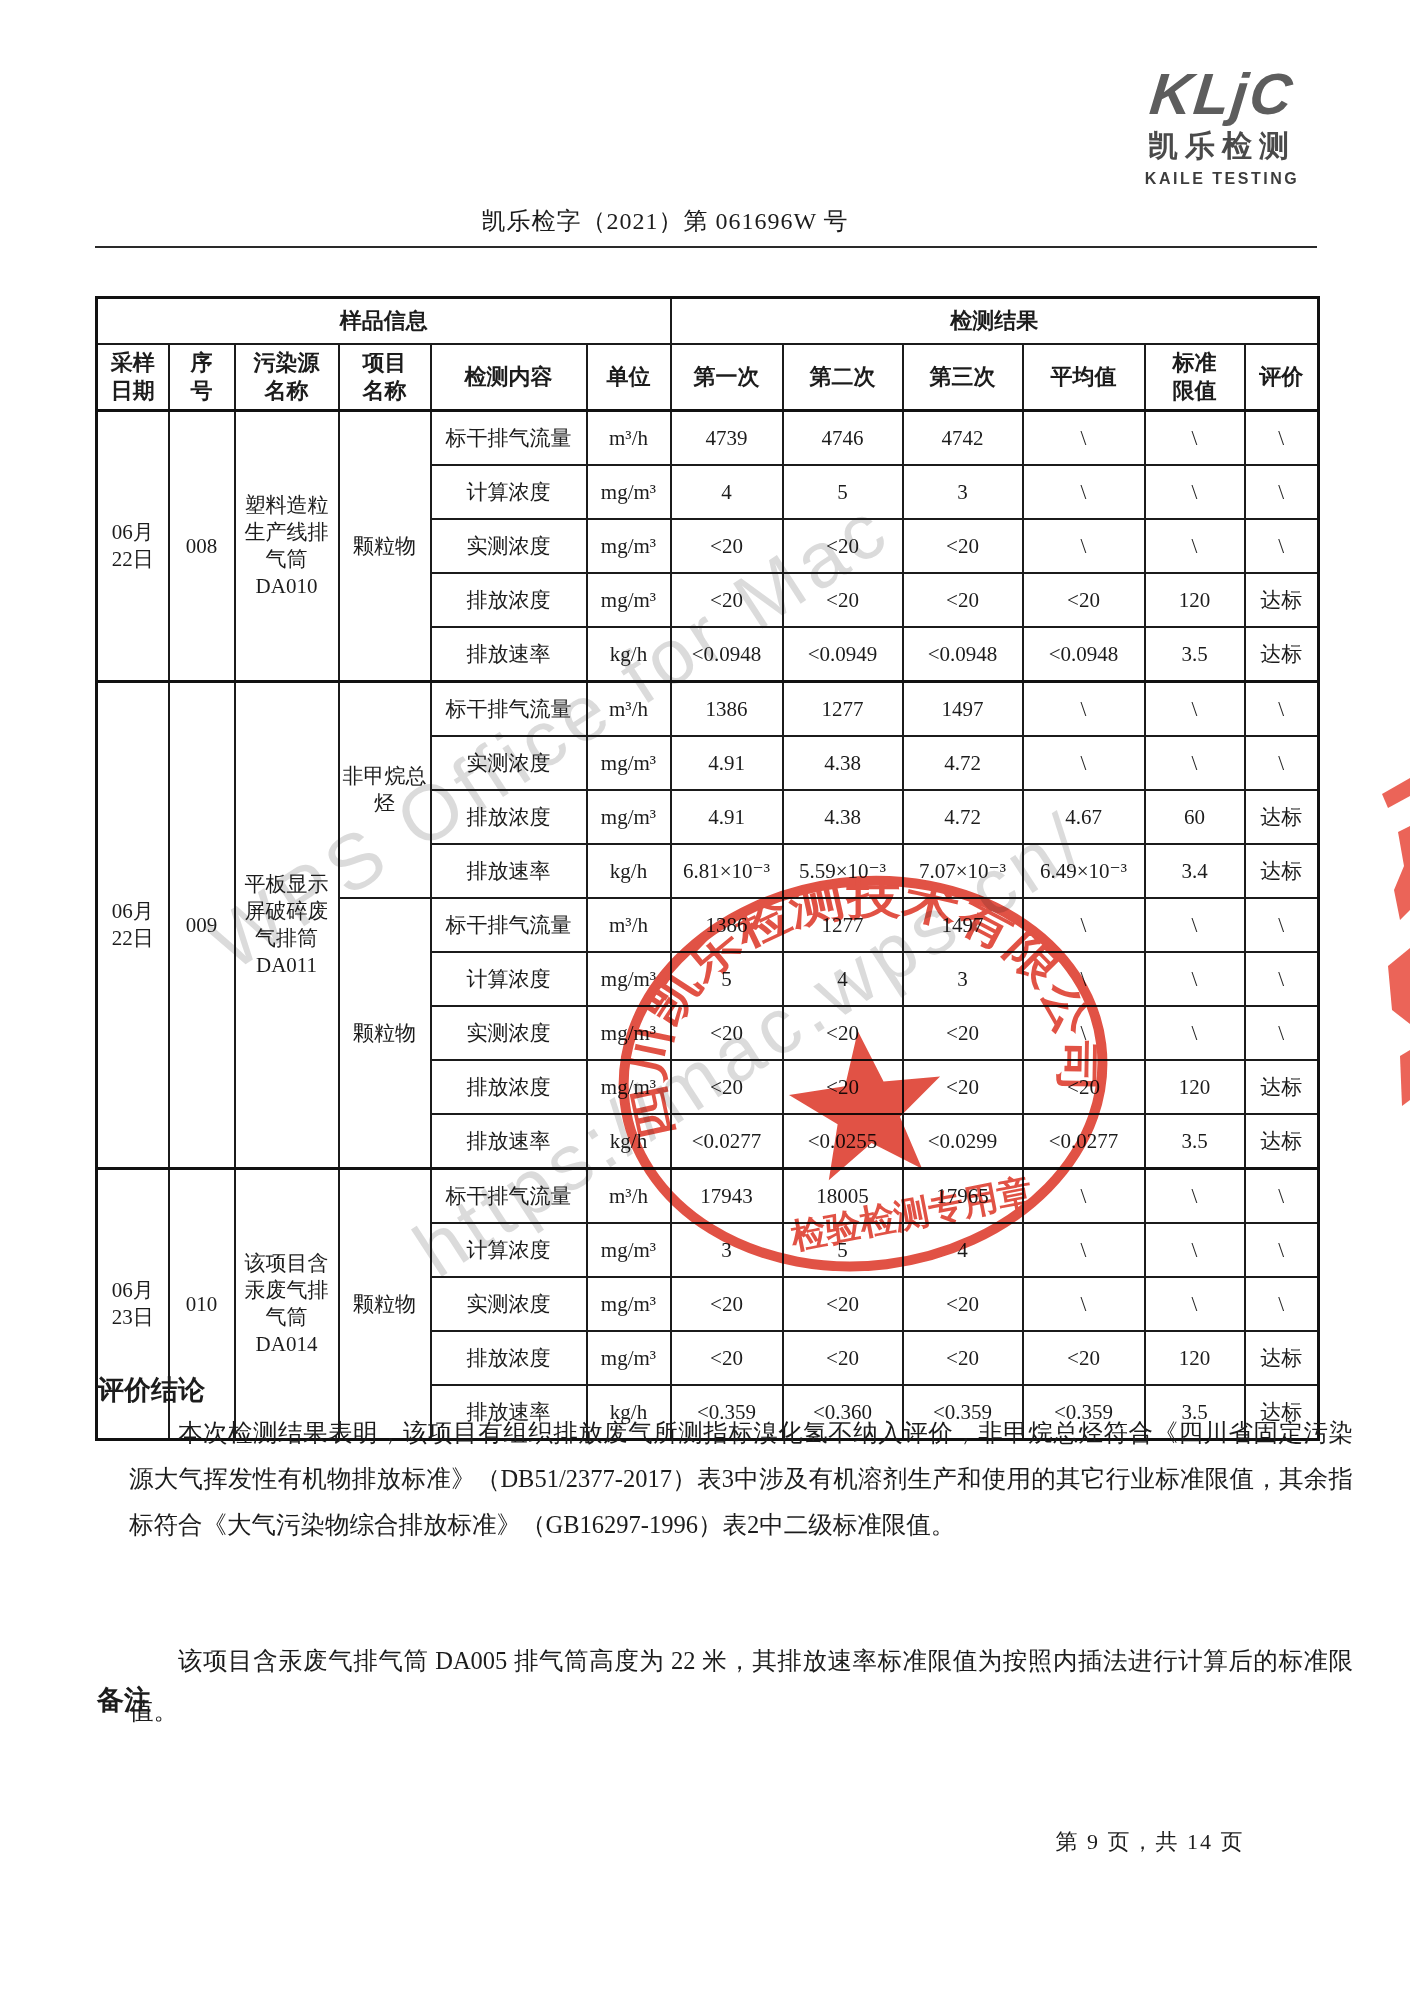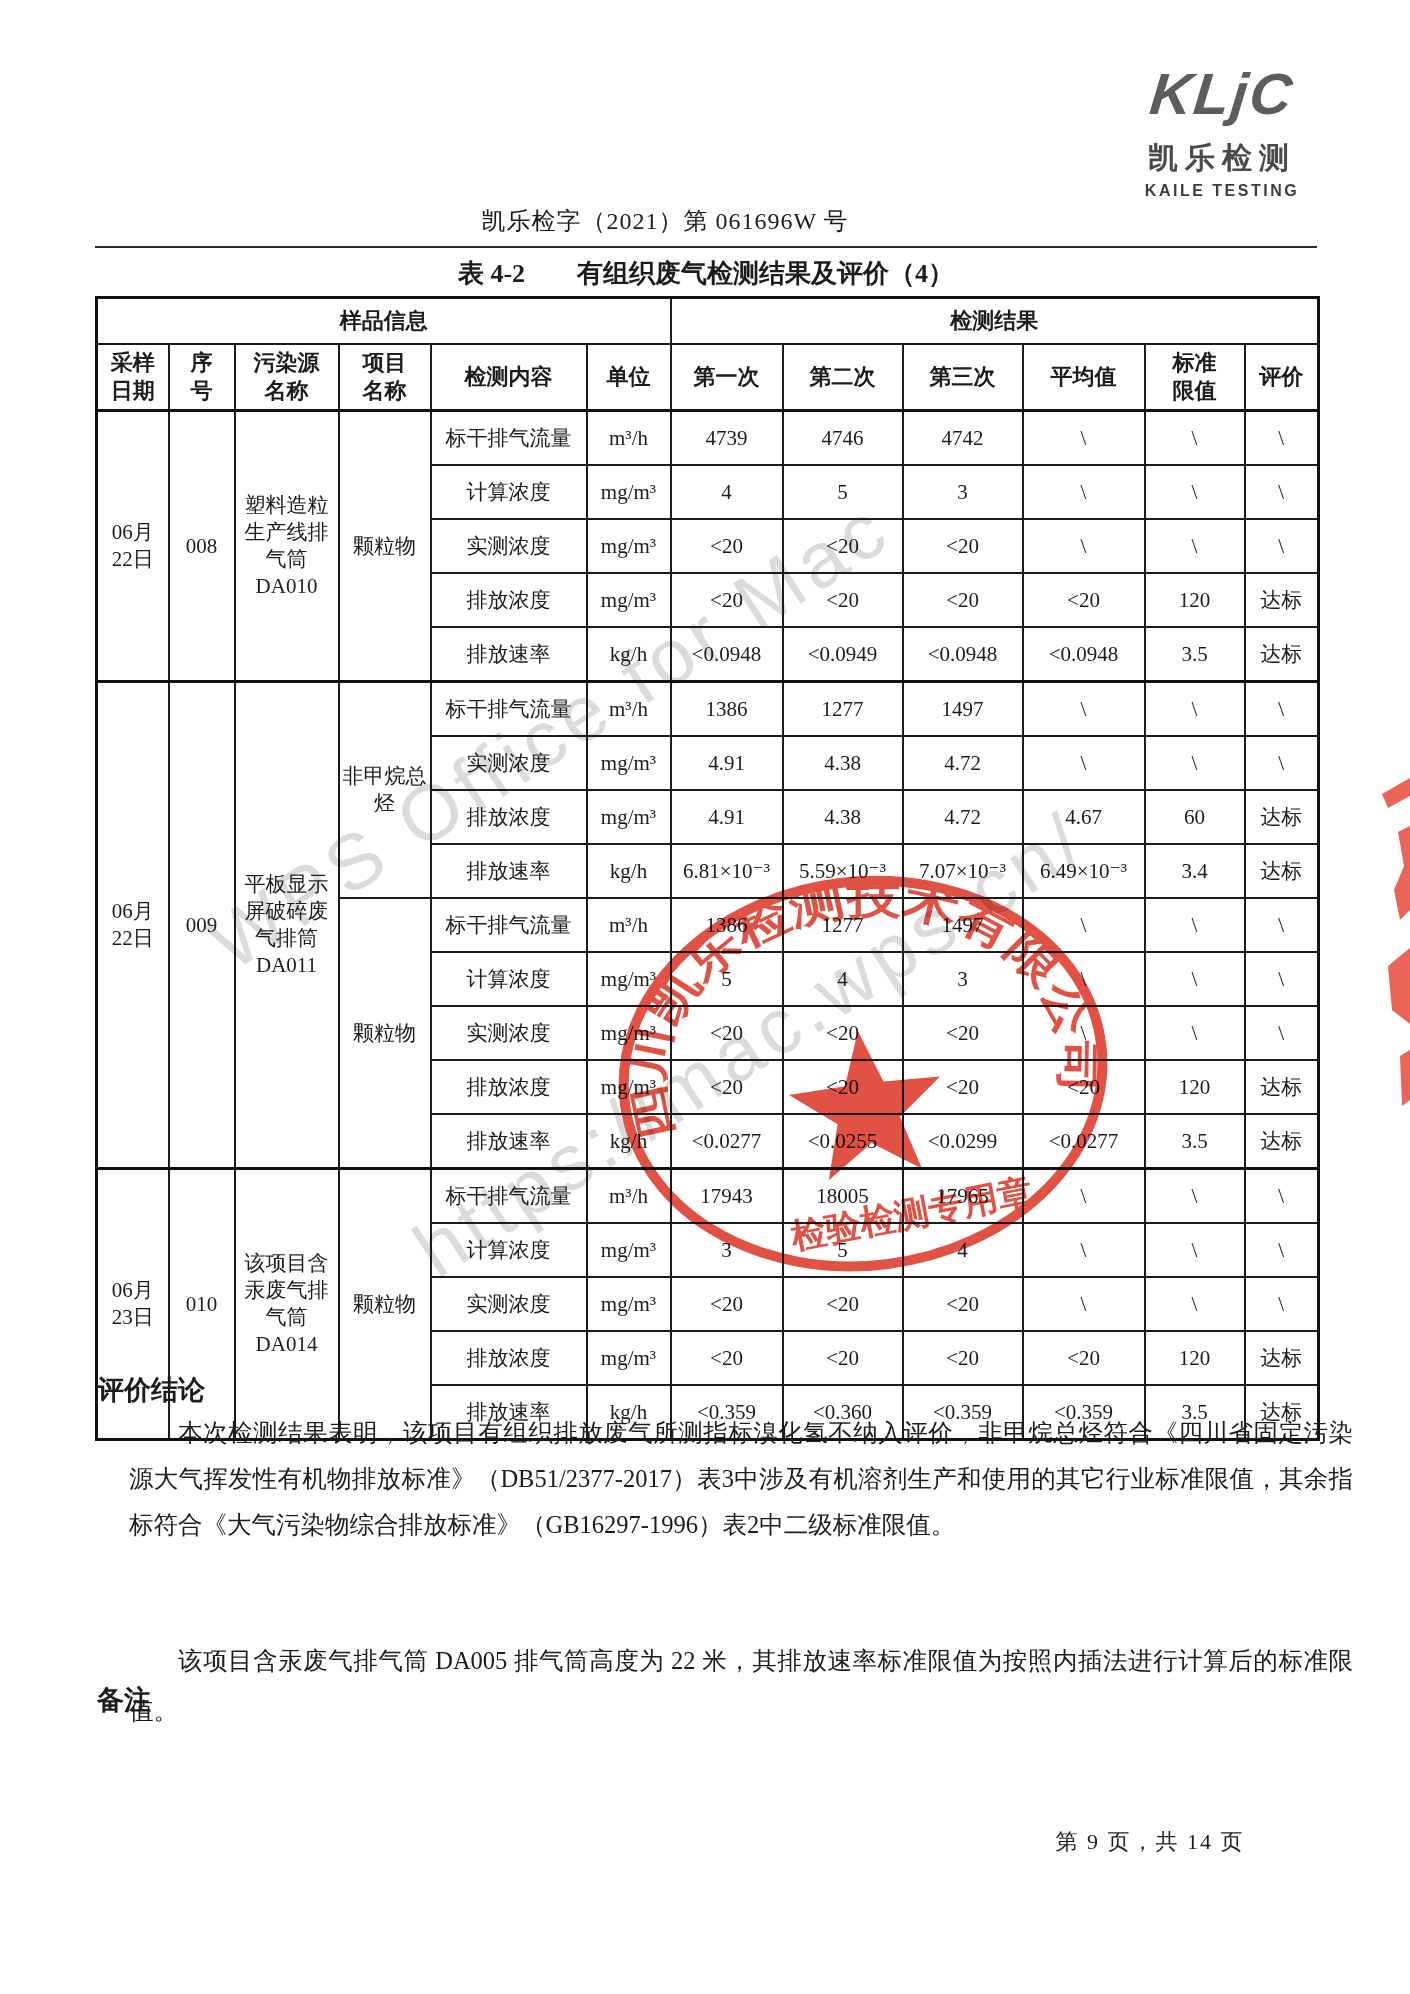--- a/index.html
+++ b/index.html
@@ -3,21 +3,21 @@
 <meta charset="utf-8">
 <style>
   html,body{margin:0;padding:0;background:#888;}
   .page{position:relative;width:1410px;height:1994px;background:#ffffff;overflow:hidden;
         font-family:"Liberation Serif","DejaVu Serif",serif;color:#1c1c1c;}
 
   
   .logo{position:absolute;left:1122px;top:64px;width:200px;text-align:center;}
   .logo-mark{font-family:"Liberation Sans","DejaVu Sans",sans-serif;font-style:italic;font-weight:bold;
              font-size:58px;line-height:60px;color:#5d5d5d;letter-spacing:2px;transform:skewX(-6deg);}
-  .logo-cn{font-size:30px;font-weight:bold;letter-spacing:7px;color:#4a4a4a;margin-top:14px;}
+  .logo-cn{font-size:30px;font-weight:bold;letter-spacing:7px;color:#4a4a4a;margin-top:2px;}
   .logo-en{font-family:"Liberation Sans","DejaVu Sans",sans-serif;font-size:16px;font-weight:bold;
            letter-spacing:2.5px;color:#3d3d3d;margin-top:3px;}
 
   
   .doc-number{position:absolute;top:205px;left:95px;width:1140px;text-align:center;
               font-size:24px;letter-spacing:1px;}
   .rule{position:absolute;top:246px;left:95px;width:1222px;border-top:2.5px solid #2a2a2a;}
   .table-title{position:absolute;top:256px;left:95px;width:1222px;text-align:center;
                font-weight:bold;font-size:26px;white-space:pre;}
 
@@ -66,21 +66,20 @@
   </div>
 
   <div class="logo">
     <div class="logo-mark">KLjC</div>
     <div class="logo-cn">凯乐检测</div>
     <div class="logo-en">KAILE TESTING</div>
   </div>
 
   <div class="doc-number">凯乐检字（2021）第 061696W 号</div>
   <div class="rule"></div>
-  <div class="table-title">表 4-2　　有组织废气检测结果及评价（4）</div>
 
   <div class="tablewrap">
     <table>
       <colgroup>
         <col style="width:72px">
           <col style="width:66px">
           <col style="width:104px">
           <col style="width:92px">
         <col style="width:156px">
           <col style="width:84px">

